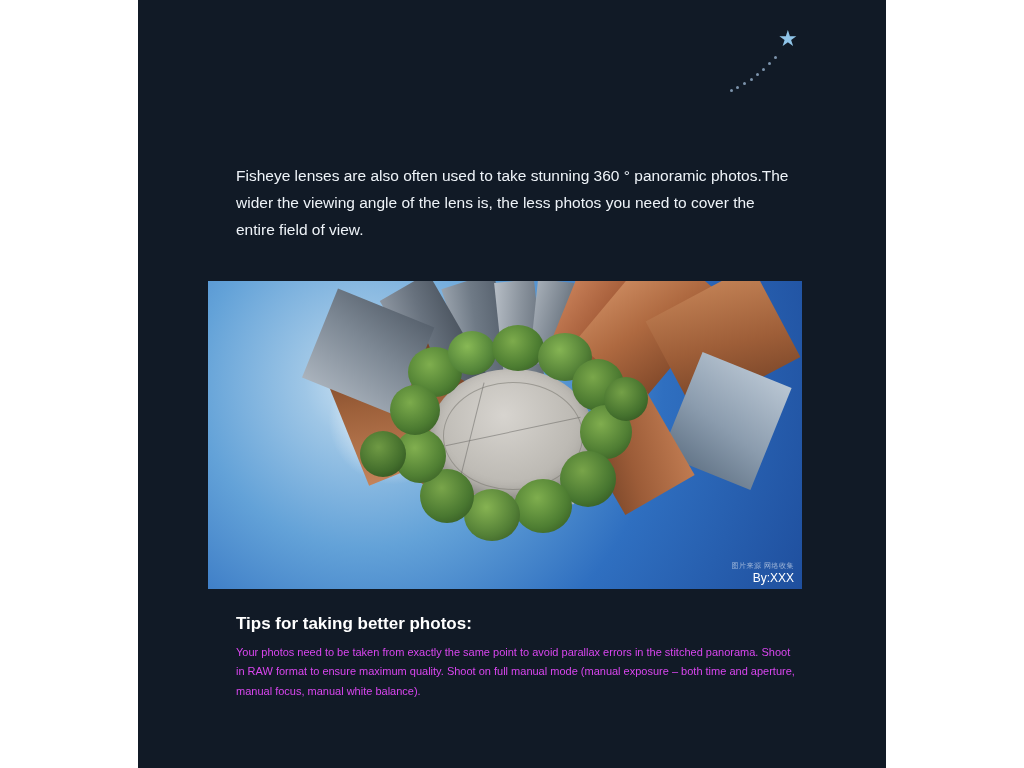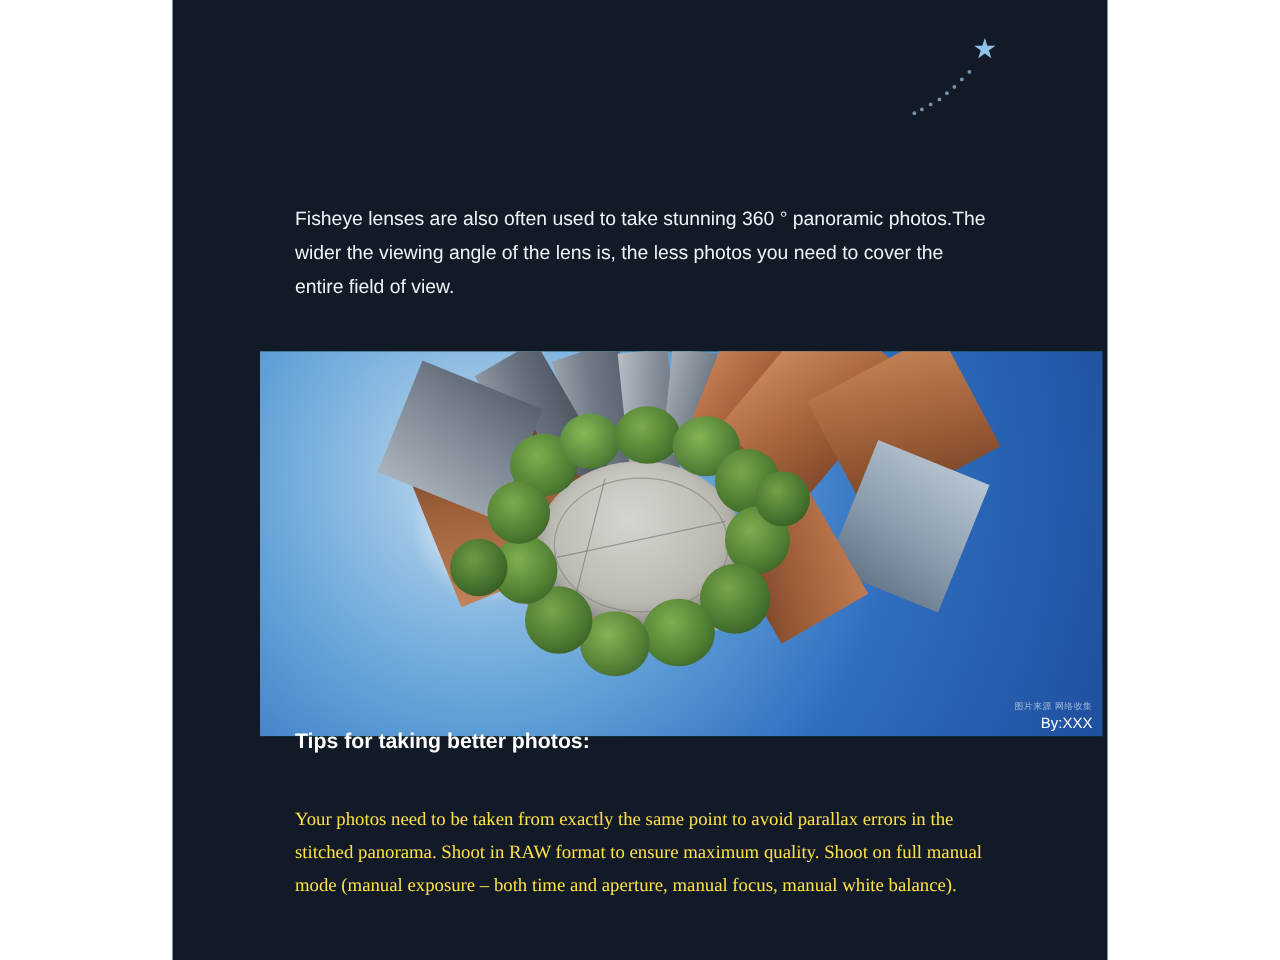--- a/index.html
+++ b/index.html
@@ -96,24 +96,24 @@
     color: #eef3f8;
     font-size: 15.5px;
     line-height: 1.75;
   }
 
   
   .photo {
     position: absolute;
     left: 70px;
     top: 281px;
-    width: 674px;
+    width: 594px;
     height: 308px;
     overflow: hidden;
-    background: #14532d;
+    background: #3b82f6;
   }
 
   .sky {
     position: absolute;
     inset: 0;
     background:
       radial-gradient(circle at 26% 33%, #cfe4f4 0%, #9ec6e6 12%, #63a2d8 34%, #2f6fc0 62%, #1f4f9e 100%);
   }
 
   
@@ -196,36 +196,35 @@
     bottom: 4px;
     color: #ffffff;
     font-size: 12px;
     z-index: 20;
   }
 
   
   .tips-heading {
     position: absolute;
     left: 98px;
-    top: 583px;
+    top: 614px;
     width: 560px;
     color: #ffffff;
     font-size: 17px;
     font-weight: bold;
   }
 
   .tips-body {
     position: absolute;
     left: 98px;
     top: 643px;
     width: 562px;
-    color: #fde047;
-    font-size: 15px;
+    color: #d946ef;
+    font-size: 11px;
     line-height: 1.75;
-    font-family: Liberation Serif, serif;
   }
 </style>
 </head>
 <body>
 
 <div id="page">
 
   <div class="slide">
 
     <div class="title-block">

